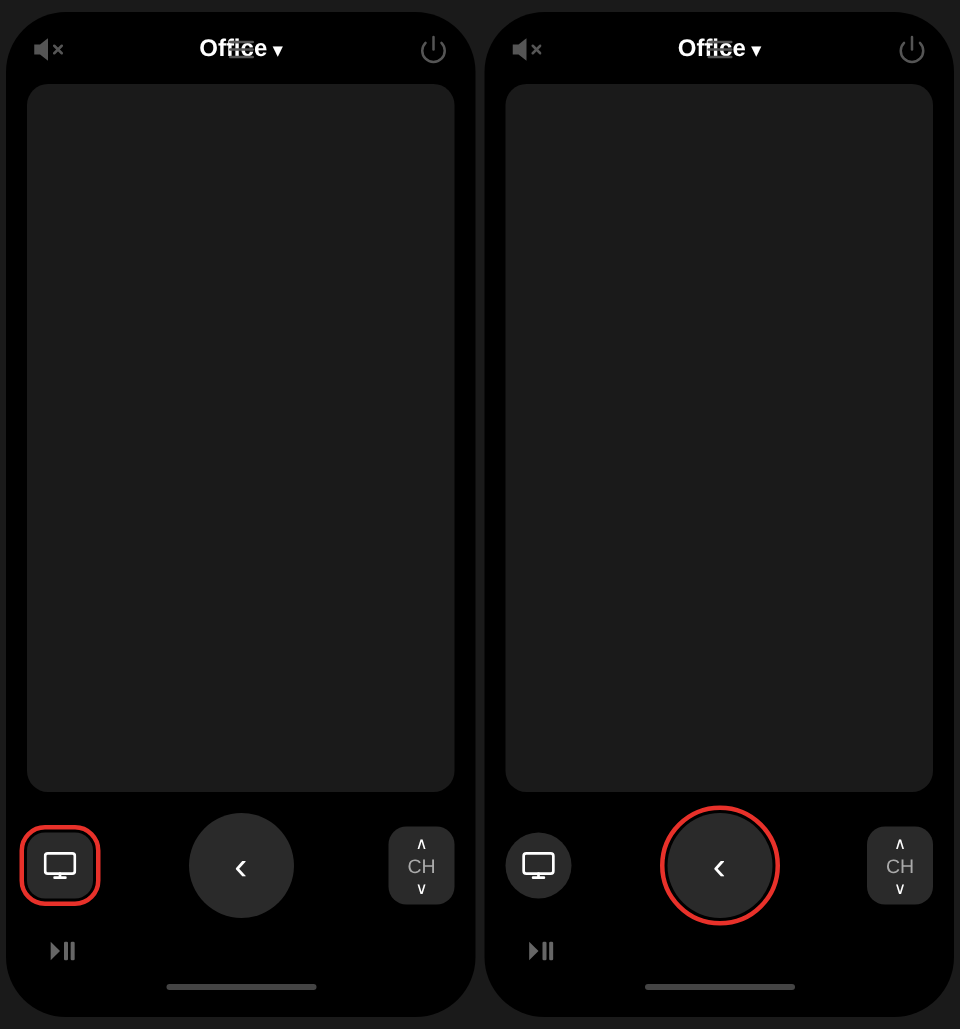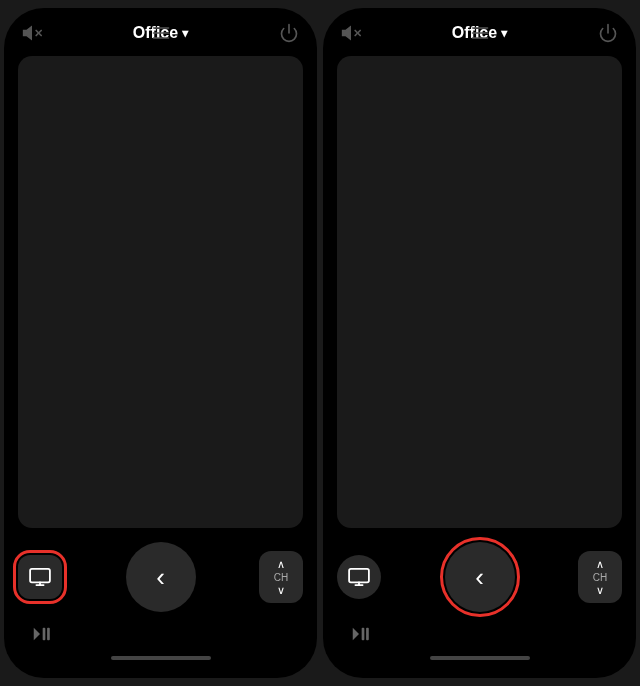--- a/index.html
+++ b/index.html
@@ -139,21 +139,21 @@
       align-items: center;
       justify-content: center;
       width: 44px;
       height: 52px;
       font-size: 10px;
       cursor: pointer;
       gap: 1px;
     }
 
     .ch-label {
-      font-size: 10px;
+      font-size: 13px;
       color: #aaa;
     }
 
     .ch-arrow {
       font-size: 11px;
       color: #fff;
     }
 
     
     .bottom-row {

